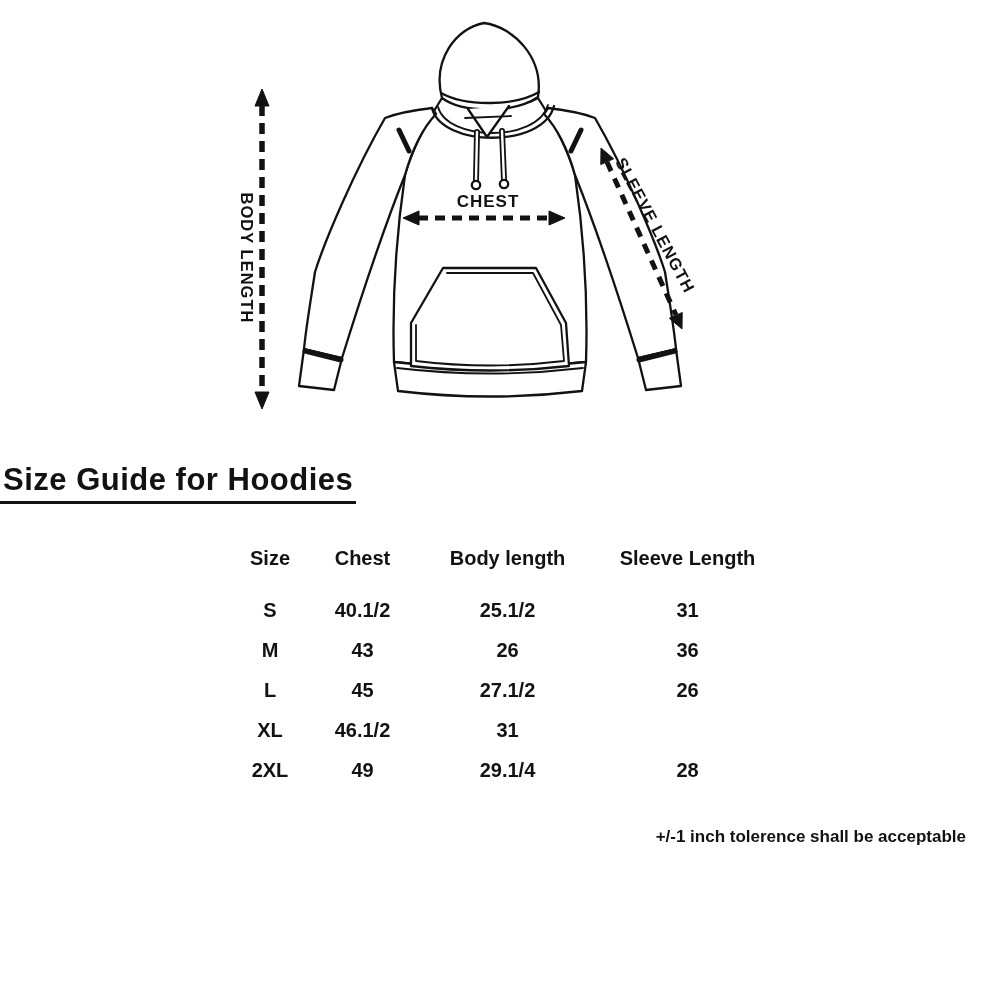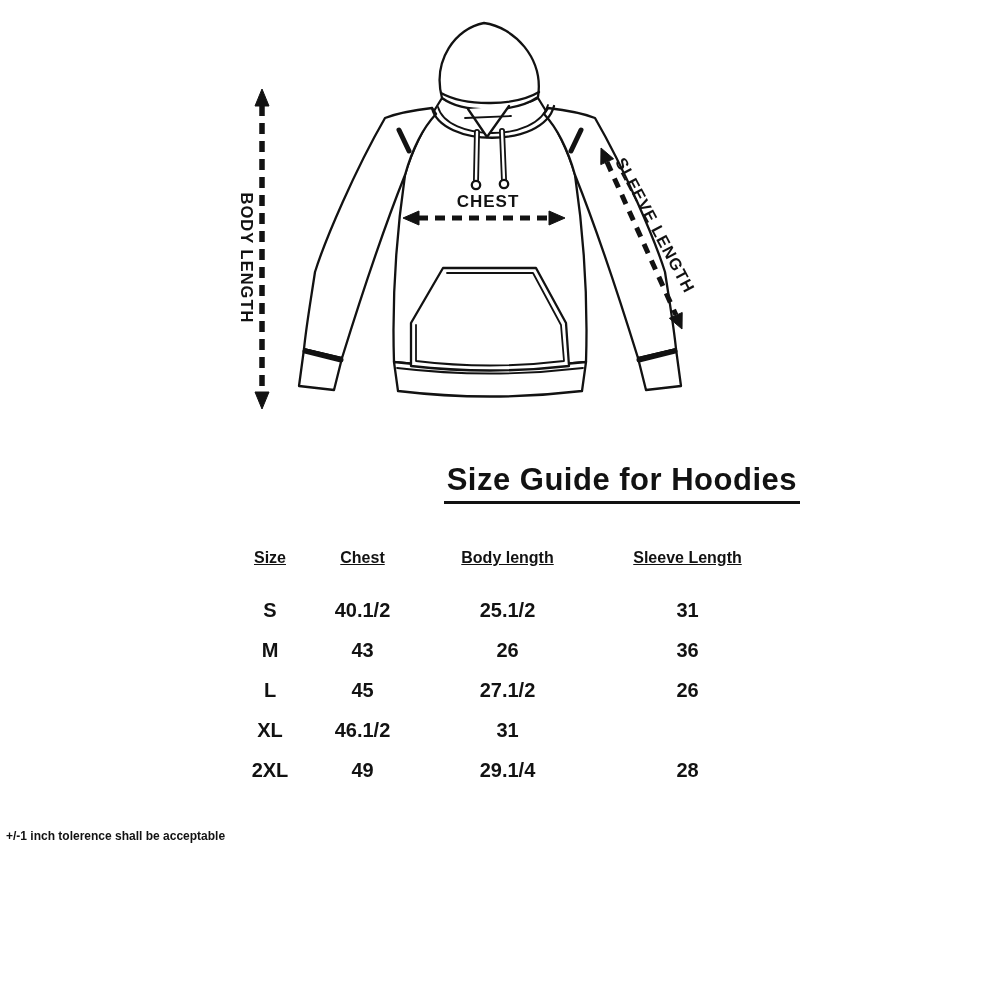--- a/index.html
+++ b/index.html
@@ -3,34 +3,34 @@
 <meta charset="utf-8">
 <style>
   html,body{margin:0;padding:0;background:#fff;}
   .page{
     position:relative;width:1000px;height:1000px;background:#fff;overflow:hidden;
     font-family:"Liberation Sans",sans-serif;color:#121212;
   }
   .diagram-wrap{position:absolute;left:220px;top:10px;width:560px;height:420px;}
   svg text{font-family:"Liberation Sans",sans-serif;font-weight:700;fill:#121212;}
   .title{
-    position:absolute;top:462px;left:0;width:800px;text-align:right;
+    position:absolute;top:462px;left:0;width:800px;text-align:left;
     font-size:31px;font-weight:700;letter-spacing:.5px;
   }
   .title span{display:inline-block;border-bottom:3px solid #121212;padding:0 3px 3px 3px;}
   .size-table{position:absolute;left:225px;top:538px;width:545px;font-weight:700;}
   .thead,.trow{display:grid;grid-template-columns:90px 95px 195px 165px;align-items:center;}
-  .thead{height:40px;font-size:16px;text-decoration:underline;}
+  .thead{height:40px;font-size:20px;}
   .thead .cell{text-align:center;}
   .tbody{margin-top:12px;}
   .trow{height:40px;font-size:20px;}
   .trow .cell{text-align:center;}
   .footer{
-    position:absolute;top:824px;left:6px;width:966px;text-align:left;
-    font-size:12px;font-weight:700;line-height:25px;
+    position:absolute;top:824px;left:0;width:966px;text-align:right;
+    font-size:17px;font-weight:700;line-height:25px;
   }
 </style>
 </head>
 <body>
 
 <div class="page">
 
   <div class="diagram-wrap">
     <svg viewBox="0 0 560 420" width="560" height="420">
       <g fill="none" stroke="#121212" stroke-width="2.3" stroke-linejoin="round" stroke-linecap="round">

